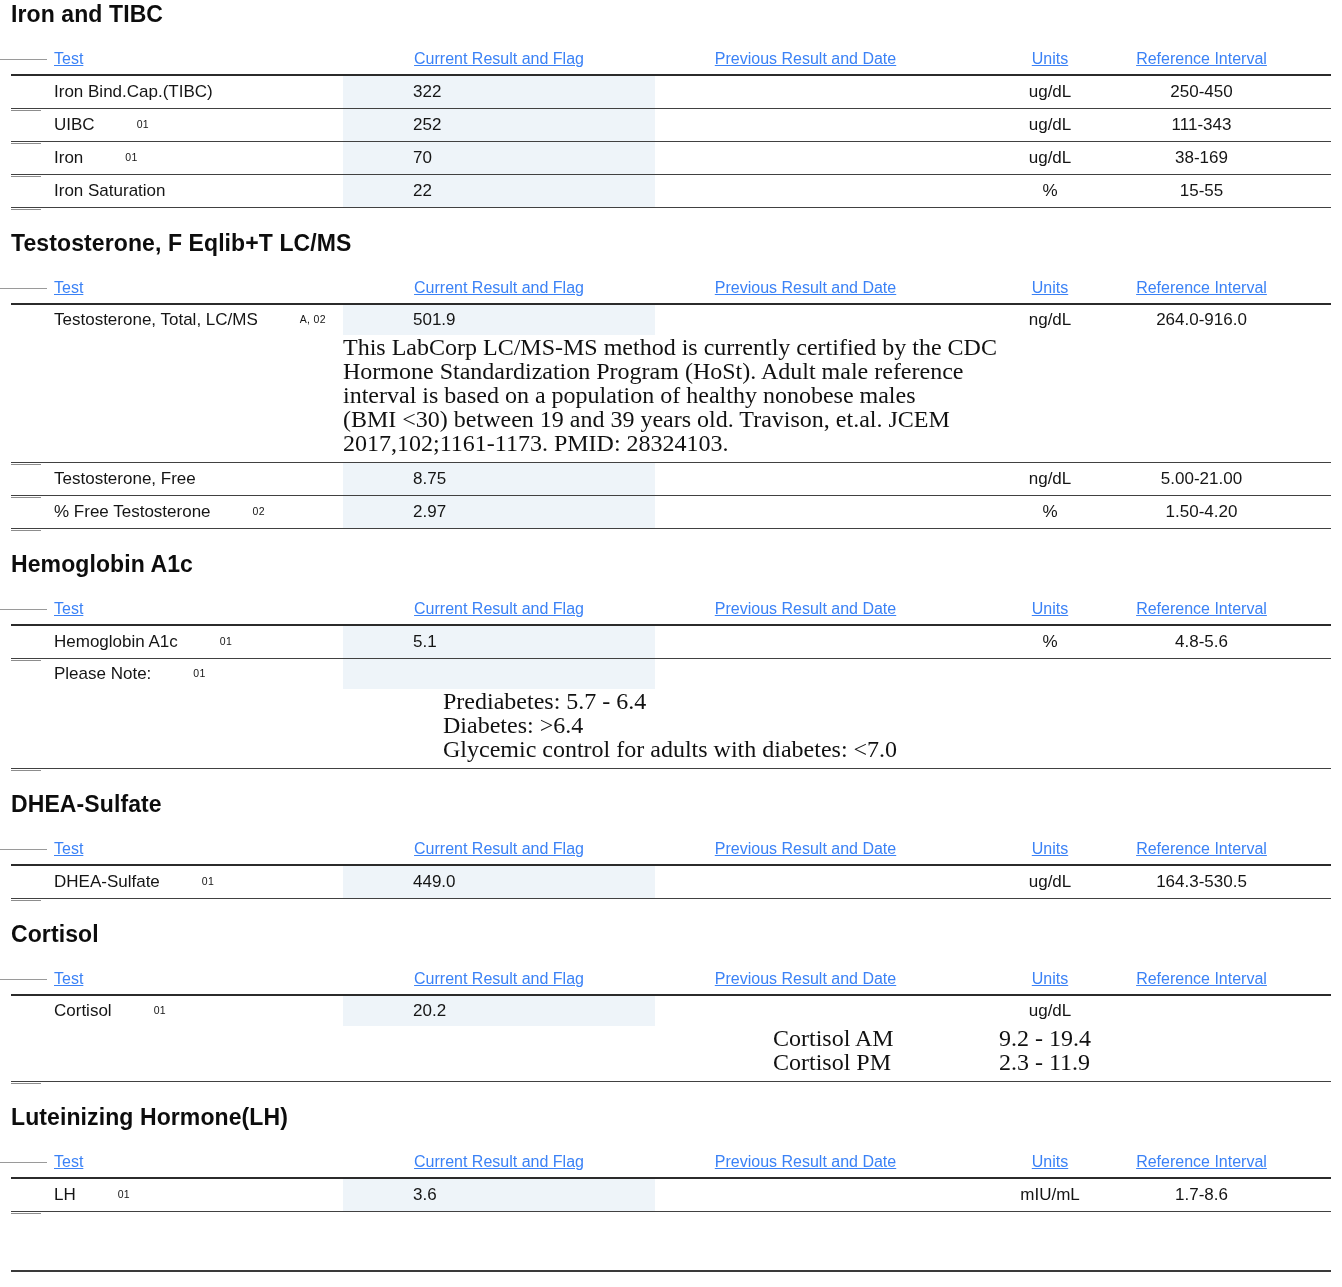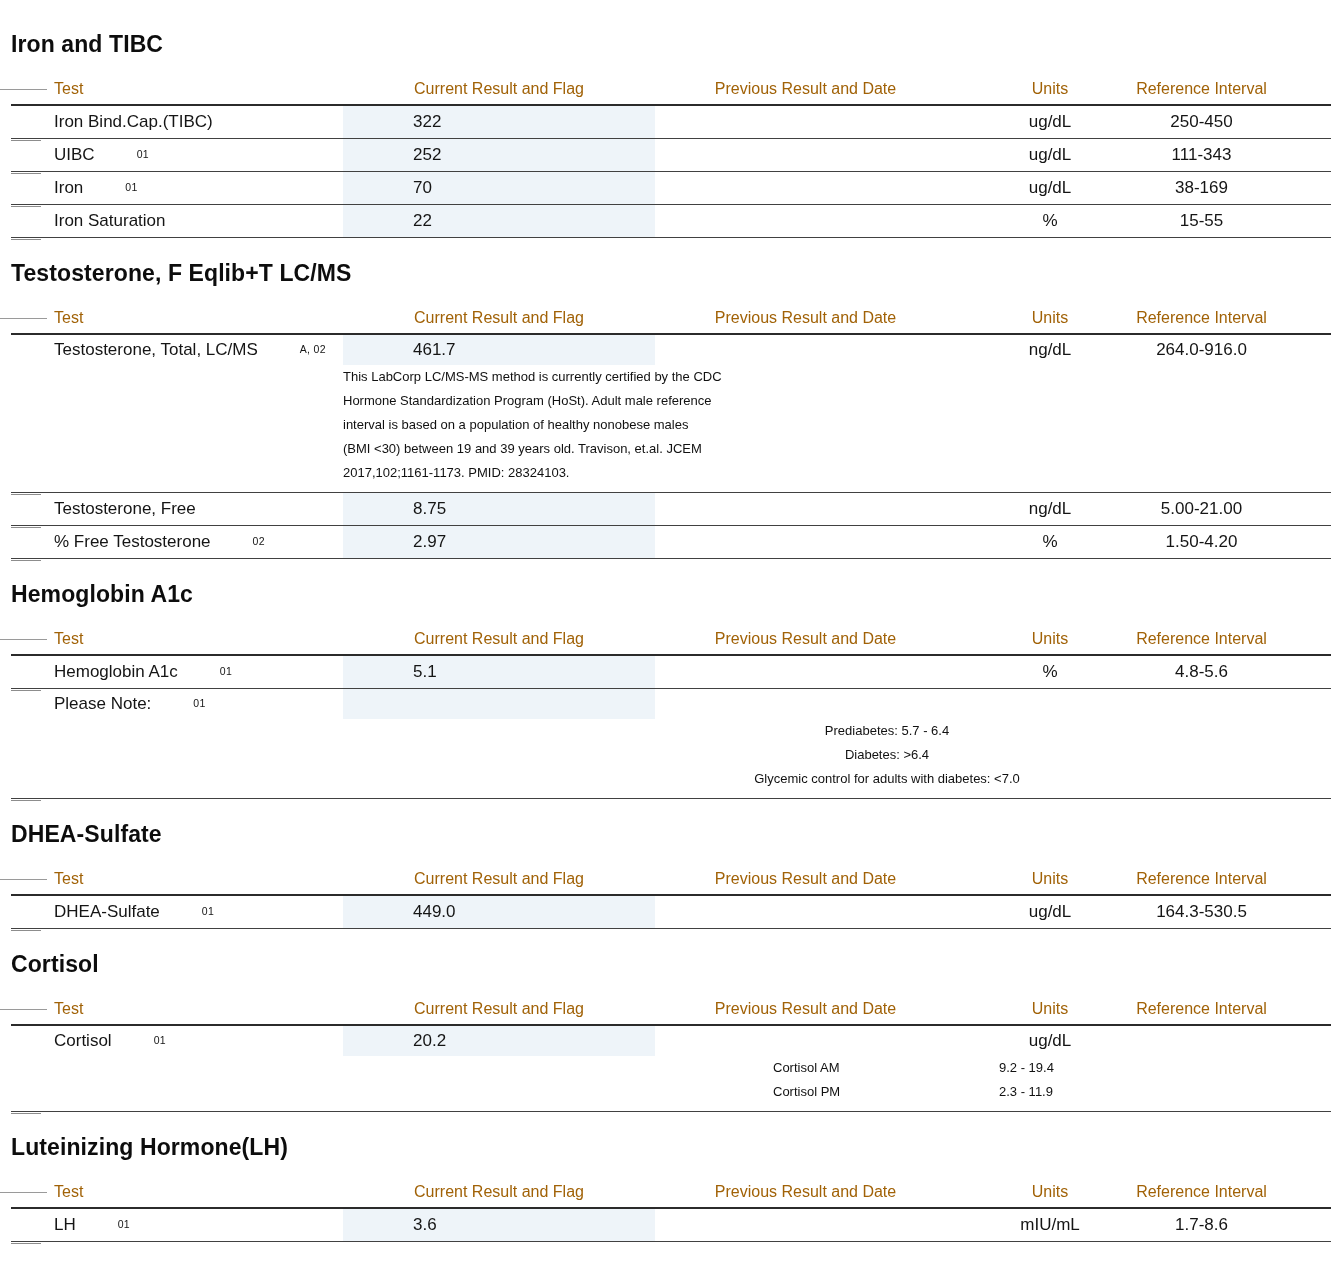--- a/index.html
+++ b/index.html
@@ -6,21 +6,21 @@
   .page {
     position: relative;
     width: 1342px;
     height: 1287px;
     background: #ffffff;
     overflow: hidden;
     font-family: "Liberation Sans", sans-serif;
     color: #151515;
   }
   .section { margin-top: 23px; }
-  .section:first-of-type { margin-top: 32px; }
+  .section:first-of-type { margin-top: 2px; }
   .section-title {
     margin: 0 0 18px 11px;
     font-size: 23px;
     line-height: 24px;
     font-weight: 700;
     color: #0d0d0d;
     letter-spacing: 0.1px;
   }
   .tbl { position: relative; margin-left: 11px; width: 1320px; }
   .thead {
@@ -33,21 +33,21 @@
     position: absolute;
     left: -11px;
     top: 15px;
     width: 47px;
     height: 1px;
     background: #9a9a9a;
   }
   .th {
     position: absolute; top: 0; height: 100%;
     display: flex; align-items: center;
-    font-size: 16px; color: #a16207;
+    font-size: 16px; color: #3b82f6; text-decoration: underline;
   }
   .c { justify-content: center; text-align: center; }
   .col-test      { left: 43px; }
   .col-current   { left: 332px;  width: 312px; }
   .col-previous  { left: 644px;  width: 301px; }
   .col-units     { left: 945px;  width: 188px; text-align: right; }
   .col-reference { left: 1097px; width: 187px; }
 
   .row { position: relative; border-bottom: 1.5px solid #414141; }
   .row::after {
@@ -73,27 +73,27 @@
   }
   sup {
     font-size: 10.5px;
     margin-left: 2px;
     letter-spacing: 0.3px;
     position: relative;
     top: -1px;
     padding-left: 40px;
   }
   .mono, .note, .cnote-line {
-    font-family: Liberation Sans, sans-serif;
-    font-size: 13px;
+    font-family: Liberation Serif, serif;
+    font-size: 24px;
     line-height: 24px;
     color: #111111;
   }
   .note { white-space: pre-line; margin-left: 332px; padding-bottom: 7px; }
-  .note.indent { margin-left: 432px; text-align: center; }
+  .note.indent { margin-left: 432px; }
   .cnote { padding-bottom: 7px; }
   .cnote-line { position: relative; height: 24px; }
   .cl { position: absolute; left: 762px; }
   .cr { position: absolute; left: 988px; }
   .bottom-rule {
     margin: 58px 0 0 11px;
     width: 1320px;
     height: 0;
     border-top: 2px solid #3a3a3a;
   }
@@ -164,21 +164,21 @@
         <div class="th col-units c">Units</div>
         <div class="th col-reference c">Reference Interval</div>
       </div>
       <div class="row">
         <div class="row-line">
           <div class="hl"></div>
           <div class="cell col-test">
               <span>Testosterone, Total, LC/MS</span>
               <sup>A, 02</sup>
             </div>
-          <div class="cell result-text">461.7</div>
+          <div class="cell result-text">501.9</div>
           <div class="cell col-units c">ng/dL</div>
           <div class="cell col-reference c">264.0-916.0</div>
         </div>
         <div class="note">This LabCorp LC/MS-MS method is currently certified by the CDC
 Hormone Standardization Program (HoSt). Adult male reference
 interval is based on a population of healthy nonobese males
 (BMI &lt;30) between 19 and 39 years old. Travison, et.al. JCEM
 2017,102;1161-1173. PMID: 28324103.</div>
       </div>
       <div class="row simple">

